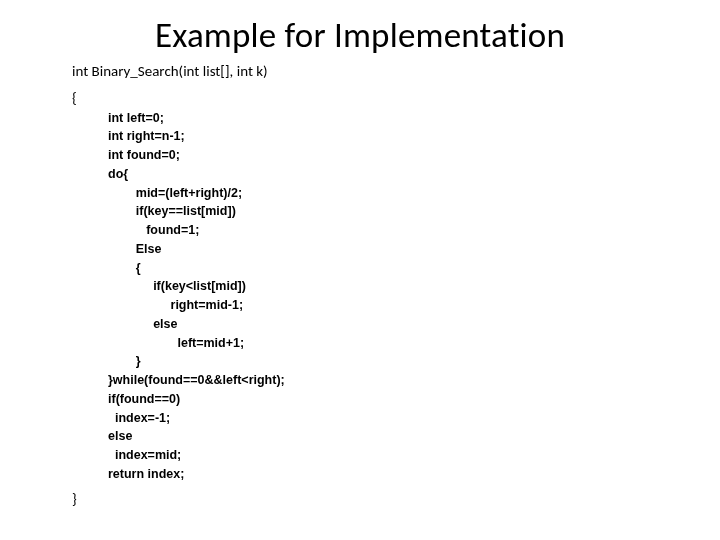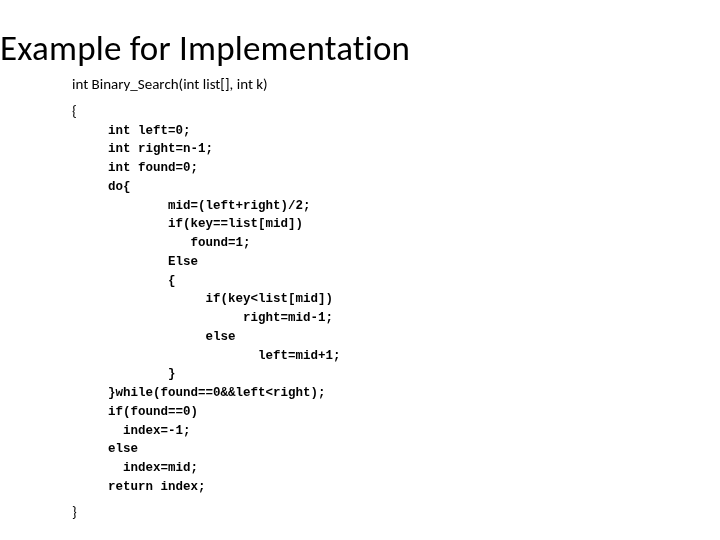--- a/index.html
+++ b/index.html
@@ -14,22 +14,22 @@
   }
   .slide {
     width: 720px;
     height: 540px;
     position: relative;
     box-sizing: border-box;
   }
   .title {
     font-size: 35px;
     font-weight: 400;
-    text-align: left;
-    padding-top: 27px;
+    text-align: center;
+    padding-top: 14px;
     padding-bottom: 4px;
     letter-spacing: 0.2px;
   }
   .sig {
     font-size: 15px;
     font-weight: 400;
     padding-left: 72px;
     line-height: 1.5;
   }
   .brace-open {
@@ -38,21 +38,21 @@
     padding-left: 72px;
     padding-top: 6px;
     padding-bottom: 2px;
   }
   .code-block {
     font-size: 12.5px;
     font-weight: 700;
     line-height: 1.5;
     padding-left: 108px;
     white-space: pre;
-    font-family: Liberation Mono, monospace;
+    font-family: Liberation Sans, sans-serif;
   }
   .brace-close {
     font-size: 15px;
     font-weight: 400;
     padding-left: 72px;
     padding-top: 6px;
   }
 </style>
 </head>
 <body>

